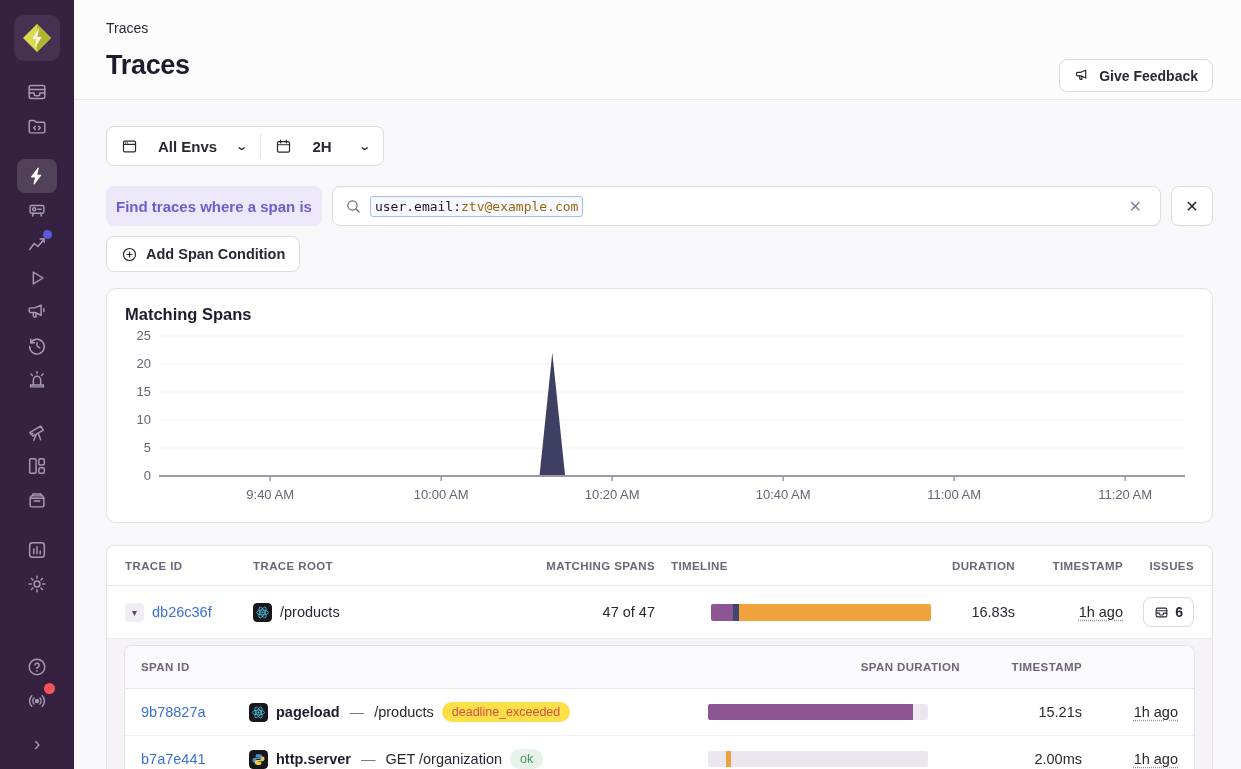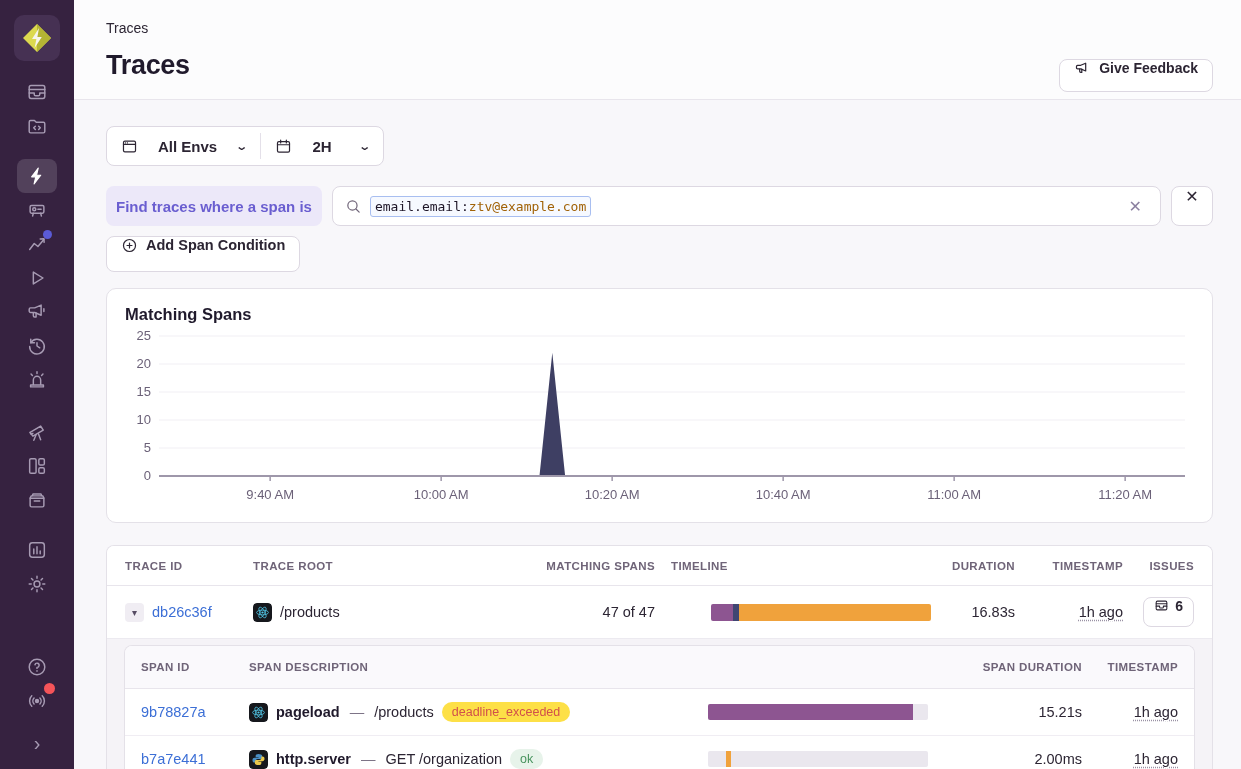--- a/index.html
+++ b/index.html
@@ -19,21 +19,21 @@
   .dot-red { width:11px; height:11px; background:#f55459; top:-1px; right:2px; }
   .gap16 { margin-top:16px; } .gap18 { margin-top:18px; }
   .push-bottom { margin-top:auto; }
   .chevron-expand { color:#a79bb3; font-size:20px; margin:14px 0 14px; }
 
   
   .main { flex:1; display:flex; flex-direction:column; height:769px; }
   .page-header { background:#fcfcfd; border-bottom:1px solid #e8e5ec; padding:20px 32px 18px; position:relative; }
   .breadcrumb { font-size:14px; color:#2c2533; }
   .page-title { font-size:27px; font-weight:800; color:#201a2c; letter-spacing:-.3px; margin-top:14px; }
-  .btn { background:#fff; border:1px solid #ddd8e2; border-radius:8px; font-weight:700; font-size:14px; color:#2c2533; display:inline-flex; align-items:flex-start; gap:8px; cursor:pointer; font-family:inherit; }
+  .btn { background:#fff; border:1px solid #ddd8e2; border-radius:8px; font-weight:700; font-size:14px; color:#2c2533; display:inline-flex; align-items:center; gap:8px; cursor:pointer; font-family:inherit; }
   .feedback-btn { position:absolute; right:32px; top:59px; height:33px; padding:0 14px; }
   .btn svg { stroke:#2c2533; fill:none; stroke-width:1.7; stroke-linecap:round; stroke-linejoin:round; }
 
   .content { padding:26px 32px 0; flex:1; overflow:hidden; }
 
   
   .filter-bar { display:inline-flex; align-items:stretch; background:#fff; border:1px solid #ddd8e2; border-radius:8px; height:40px; }
   .filter-seg { display:flex; align-items:center; gap:20px; padding:0 14px; font-size:15px; font-weight:700; cursor:pointer; }
   .filter-sep { width:1px; background:#e4e0e9; margin:6px 0; }
   .filter-seg svg { stroke:#2c2533; fill:none; stroke-width:1.7; stroke-linecap:round; stroke-linejoin:round; }
@@ -241,21 +241,21 @@
     </div>
 
     
     <div class="cond-row">
       <div class="cond-label">Find traces where a span is</div>
       <div class="search-box">
         <svg width="17" height="17" viewBox="0 0 24 24">
             <circle cx="10.5" cy="10.5" r="6.5"></circle>
             <path d="M15.5 15.5L20 20"></path>
           </svg>
-        <span class="token"><span class="tkey">email.email:</span><span class="tval">ztv@example.com</span></span>
+        <span class="token"><span class="tkey">user.email:</span><span class="tval">ztv@example.com</span></span>
         <span class="clear-x">✕</span>
       </div>
       <button class="btn remove-btn">✕</button>
     </div>
 
     <button class="btn add-cond-btn">
       <svg width="17" height="17" viewBox="0 0 24 24">
           <circle cx="12" cy="12" r="8.5"></circle>
           <path d="M12 8.5v7M8.5 12h7"></path>
         </svg>
@@ -339,21 +339,20 @@
               <path d="M3.5 9.2h17M3.5 13h5.5v1.6a1.5 1.5 0 0 0 1.5 1.5h3a1.5 1.5 0 0 0 1.5-1.5V13h5.5"></path>
             </svg>
           <span>6</span>
         </button>
       </div>
 
       <div class="nested-wrap">
         <div class="nested">
           <div class="span-grid span-thead">
             <div class="th">Span ID</div>
-            <div class="th">Span Description</div>
             <div class="th"></div>
             <div class="th t-right">Span Duration</div>
             <div class="th t-right">Timestamp</div>
           </div>
 
           <div class="span-grid span-row">
             <a class="id-link">9b78827a</a>
             <div class="cell-flex" style="min-width:0">
               <svg class="proj-icon" viewBox="0 0 24 24">
                   <rect width="24" height="24" rx="5" fill="#16181d"></rect>

